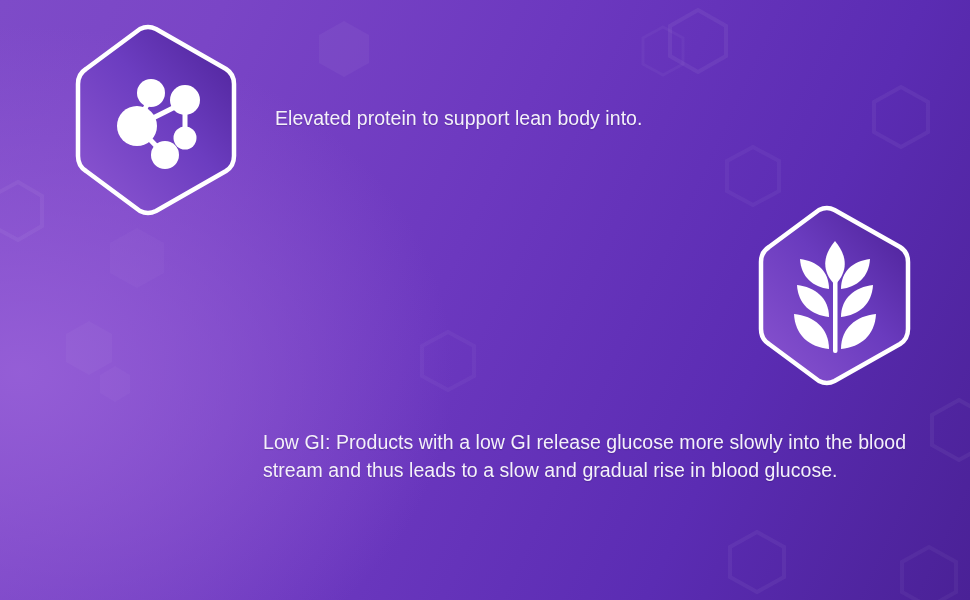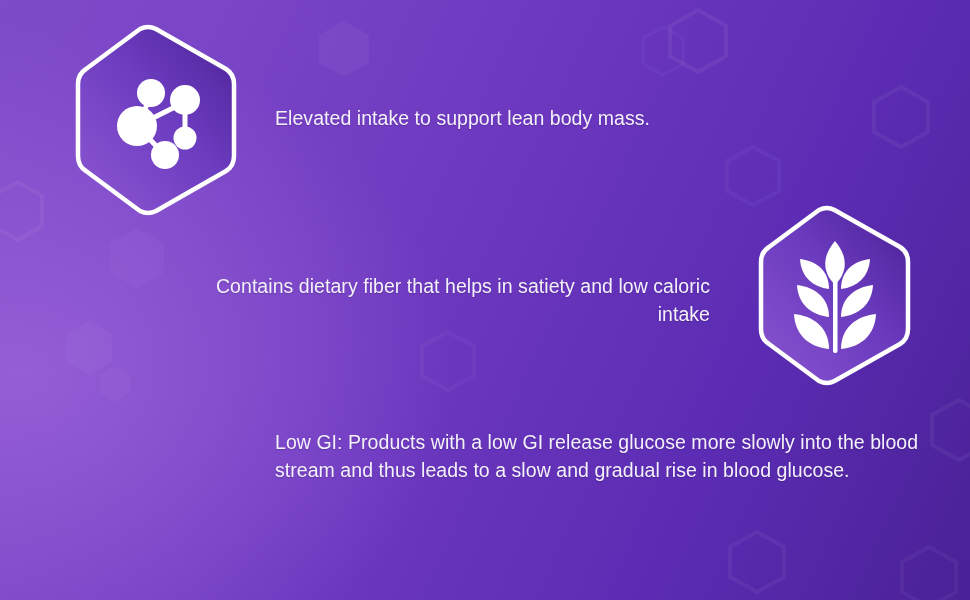--- a/index.html
+++ b/index.html
@@ -73,21 +73,21 @@
     width: 560px;
     text-align: left;
   }
   #copy-fiber {
     left: 190px;
     top: 273px;
     width: 520px;
     text-align: right;
   }
   #copy-lowgi {
-    left: 275px;
+    left: 263px;
     top: 429px;
     width: 655px;
     text-align: left;
   }
 </style>
 </head>
 <body>
 
 <div id="stage">
 
@@ -247,19 +247,18 @@
           <path d="M46 114 C26 112 12 100 11 79 C31 81 46 93 46 114 Z"></path>
           <path d="M58 114 C78 112 92 100 93 79 C73 81 58 93 58 114 Z"></path>
 
           <rect x="50" y="40" width="4.5" height="78" rx="2"></rect>
         </g>
       </svg>
     </div>
   </div>
 
 
-  <div class="copy" id="copy-protein">Elevated intake to support lean body mass.</div>
-
-  <div class="copy" id="copy-fiber">Contains dietary fiber that helps in satiety and low caloric intake</div>
+  <div class="copy" id="copy-protein">Elevated protein to support lean body into.</div>
+
 
   <div class="copy" id="copy-lowgi">Low GI: Products with a low GI release glucose more slowly into the blood stream and thus leads to a slow and gradual rise in blood glucose.</div>
 
 </div>
 
 </body></html>

